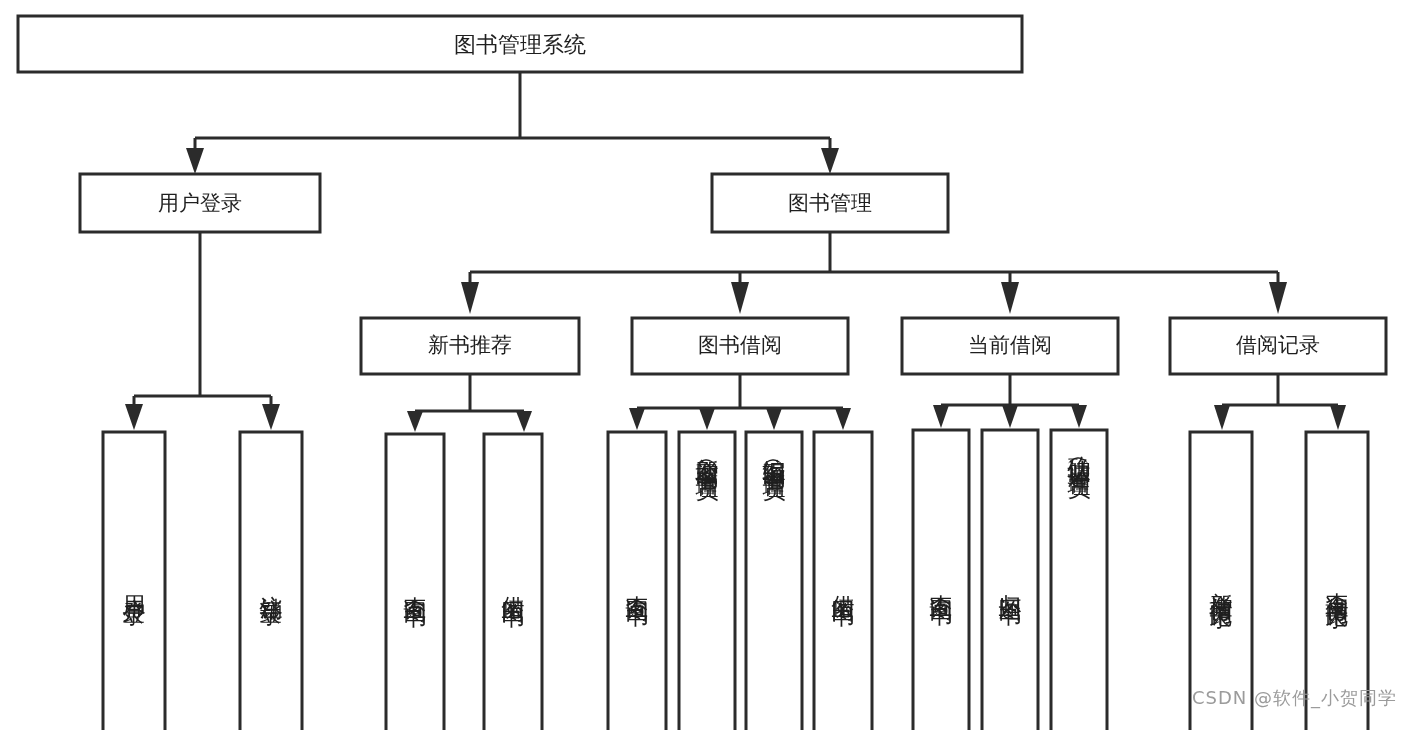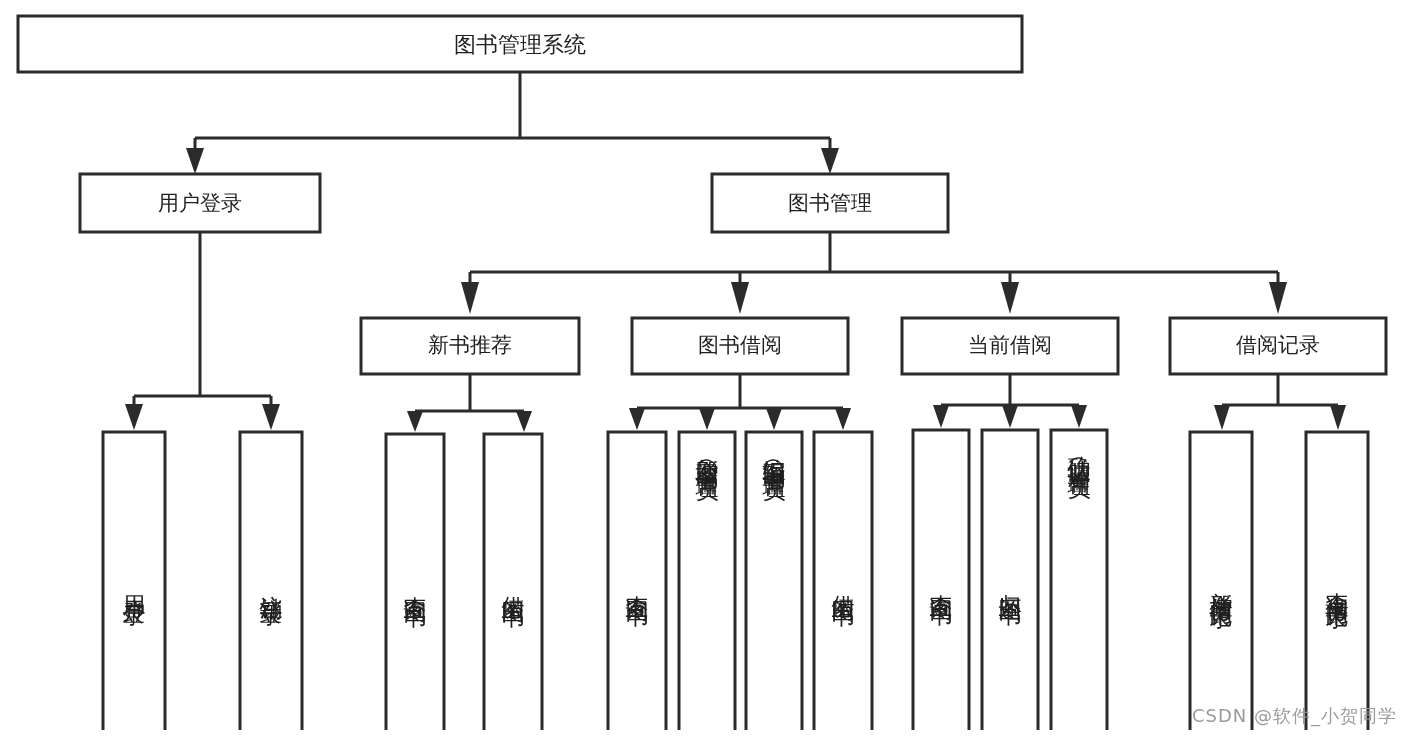--- a/index.html
+++ b/index.html
@@ -65,21 +65,21 @@
     font-family: "DejaVu Sans", "Liberation Sans", sans-serif;
     font-size: 23px;
     line-height: 1.08;
     letter-spacing: 3px;
     color: #1f1f1f;
     white-space: nowrap;
   }
   .watermark {
     position: absolute;
     right: 8px;
-    bottom: 2px;
+    bottom: 20px;
     font-family: "DejaVu Sans", "Liberation Sans", sans-serif;
     font-size: 18px;
     color: #9b9b9b;
     letter-spacing: 1px;
     white-space: nowrap;
   }
 </style>
 </head>
 <body>
 

